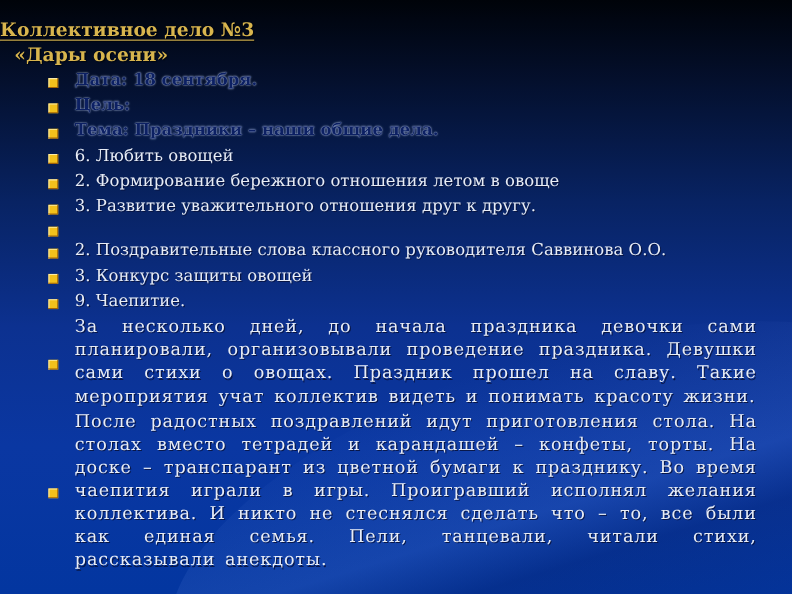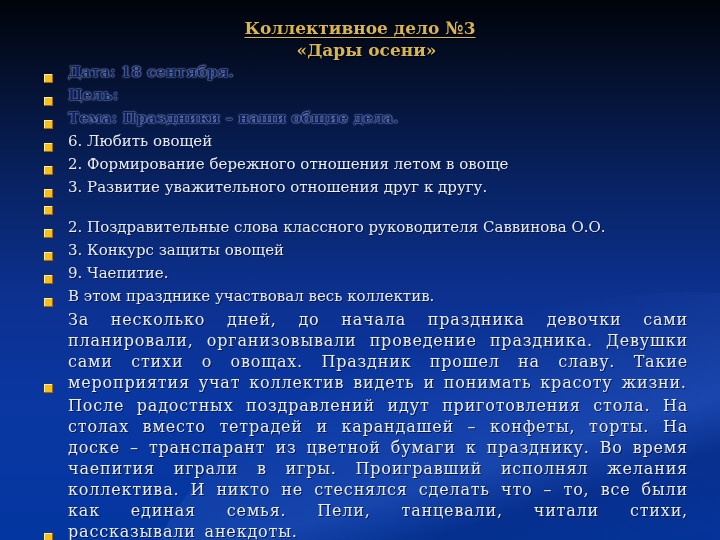--- a/index.html
+++ b/index.html
@@ -26,42 +26,42 @@
     height: 330px;
     transform: rotate(-17deg);
     border-radius: 50%;
     background: linear-gradient(180deg,
       rgba(0,0,0,0) 0%,
       rgba(90,130,220,0.20) 42%,
       rgba(10,30,95,0.28) 58%,
       rgba(0,0,0,0) 100%);
     pointer-events: none;
   }
-  .title-block { position: absolute; top: 18px; left: 0; right: 0; text-align: center; }
+  .title-block { position: absolute; top: 18px; left: 0; right: 0; text-align: left; }
   .title {
     display: inline-block;
     font-size: 17px;
     font-weight: bold;
     color: #d8b54e;
     text-decoration: underline;
     text-underline-offset: 3px;
     text-shadow: 1px 1px 1px rgba(0,0,0,0.65);
     line-height: 20px;
   }
   .subtitle {
     font-size: 17px;
     font-weight: bold;
     color: #d8b54e;
     margin-top: 2px;
     text-shadow: 1px 1px 1px rgba(0,0,0,0.65);
     line-height: 20px;
     padding-left: 13px;
   }
   .list { position: absolute; left: 44px; right: 32px; top: 62px; }
-  .row { display: flex; align-items: flex-end; margin-bottom: 2px; }
+  .row { display: flex; align-items: center; margin-bottom: 2px; }
   .bullet {
     flex: 0 0 9px;
     width: 9px; height: 9px;
     margin: 6px 15px 0 0;
     background: #f2c11c;
     box-shadow: inset -1px -1px 0 rgba(150,85,0,0.85),
                 inset  1px  1px 0 rgba(255,243,190,0.85);
   }
   .txt { font-size: 15px; line-height: 21px; }
   .row.header .txt {
@@ -125,24 +125,20 @@
         <span class="txt">2. Поздравительные слова классного руководителя Саввинова О.О.</span>
       </div>
       <div class="row body">
         <span class="bullet"></span>
         <span class="txt">3. Конкурс защиты овощей</span>
       </div>
       <div class="row body">
         <span class="bullet"></span>
         <span class="txt">9. Чаепитие.</span>
       </div>
-      <div class="row body">
-        <span class="bullet"></span>
-        <span class="txt">В этом празднике участвовал весь коллектив.</span>
-      </div>
       <div class="row paragraph">
         <span class="bullet"></span>
         <span class="txt">За несколько дней, до начала праздника девочки сами планировали, организовывали проведение праздника. Девушки сами стихи  о овощах. Праздник прошел на славу. Такие мероприятия учат коллектив видеть и понимать красоту жизни.</span>
       </div>
       <div class="row paragraph">
         <span class="bullet"></span>
         <span class="txt">После радостных поздравлений идут приготовления стола. На столах вместо тетрадей и карандашей – конфеты, торты. На доске – транспарант из цветной бумаги к празднику. Во время чаепития играли в игры.  Проигравший исполнял желания коллектива. И никто не стеснялся сделать что – то, все были как единая семья. Пели, танцевали, читали стихи, рассказывали анекдоты.</span>
       </div>
     </div>
 </div>

